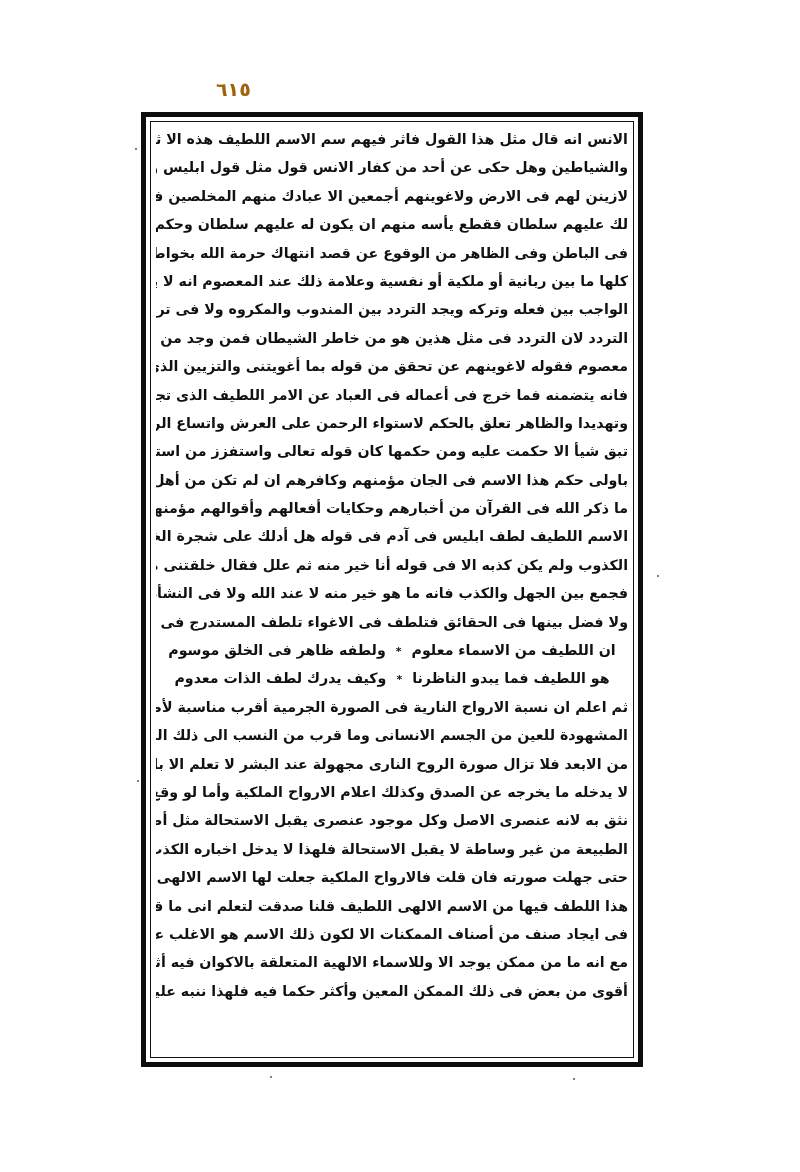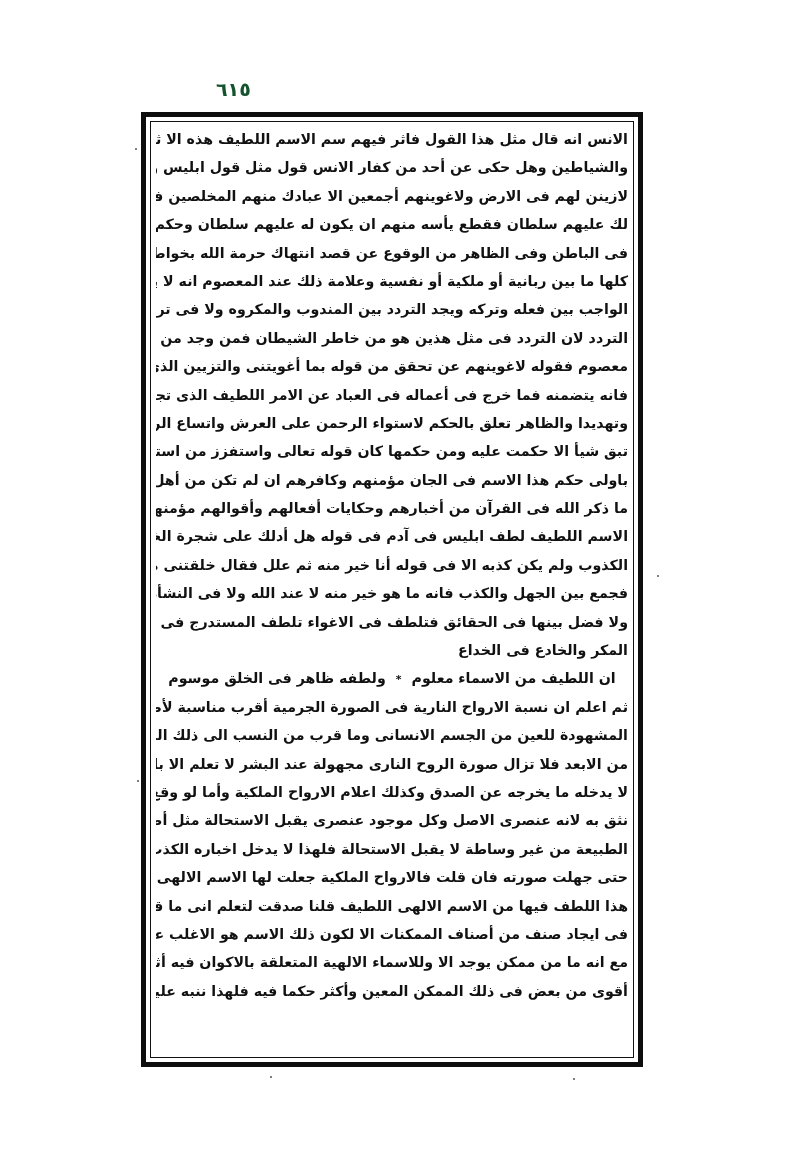--- a/index.html
+++ b/index.html
@@ -9,21 +9,21 @@
     position: relative;
     overflow: hidden;
     font-family: "DejaVu Sans", sans-serif;
     color: #111;
   }
   .page-number {
     position: absolute;
     left: 216px; top: 78px;
     font-size: 19px; font-weight: bold;
     direction: rtl;
-    color: #14532d;
+    color: #a16207;
   }
   .frame-outer {
     position: absolute;
     left: 141px; top: 112px;
     width: 502px; height: 955px;
     border: 5px solid #0d0d0d;
     border-top-width: 5px;
     box-sizing: border-box;
   }
   .frame-inner {
@@ -81,24 +81,26 @@
     <span class="line">معصوم فقوله لاغوينهم عن تحقق من قوله بما أغويتنى والتزيين الذى جاء به من قوله وعدهم</span>
     <span class="line">فانه يتضمنه فما خرج فى أعماله فى العباد عن الامر اللطيف الذى تجعله قرائن الاحوال وعيدا</span>
     <span class="line">وتهديدا والظاهر تعلق بالحكم لاستواء الرحمن على العرش واتساع الرحمة وعمومها حيث لم</span>
     <span class="line">تبق شيأ الا حكمت عليه ومن حكمها كان قوله تعالى واستفزز من استطعت الآيات فتدبر</span>
     <span class="line">باولى حكم هذا الاسم فى الجان مؤمنهم وكافرهم ان لم تكن من أهل الكشف والوجود فتتبع</span>
     <span class="line">ما ذكر الله فى القرآن من أخبارهم وحكايات أفعالهم وأقوالهم مؤمنهم وكافرهم ومن أثر</span>
     <span class="line">الاسم اللطيف لطف ابليس فى آدم فى قوله هل أدلك على شجرة الخلد وملك لا يبلى فصدقه وهو</span>
     <span class="line">الكذوب ولم يكن كذبه الا فى قوله أنا خير منه ثم علل فقال خلقتنى من نار وخلقته من طين</span>
     <span class="line">فجمع بين الجهل والكذب فانه ما هو خير منه لا عند الله ولا فى النشأة وفضل بين الاركان</span>
     <span class="line">ولا فضل بينها فى الحقائق فتلطف فى الاغواء تلطف المستدرج فى الاستدراج والماكر فى</span>
-    <span class="line last-para">المكر والخادع فى الخداع</span>
 
     <span class="verse">
       <span class="hemi">ان اللطيف من الاسماء معلوم</span><span class="star">*</span><span class="hemi">ولطفه ظاهر فى الخلق موسوم</span>
+    </span>
+    <span class="verse">
+      <span class="hemi">هو اللطيف فما يبدو الناظرنا</span><span class="star">*</span><span class="hemi">وكيف يدرك لطف الذات معدوم</span>
     </span>
 
     <span class="line">ثم اعلم ان نسبة الارواح النارية فى الصورة الجرمية أقرب مناسبة لأصل الالهى فى الصورة</span>
     <span class="line">المشهودة للعين من الجسم الانسانى وما قرب من النسب الى ذلك الجناب كان أقوى فى اللطافة</span>
     <span class="line">من الابعد فلا تزال صورة الروح النارى مجهولة عند البشر لا تعلم الا باعلام الهى فانه اعلام</span>
     <span class="line">لا يدخله ما يخرجه عن الصدق وكذلك اعلام الارواح الملكية وأما لو وقع الاعلام من الجن لم</span>
     <span class="line">نثق به لانه عنصرى الاصل وكل موجود عنصرى يقبل الاستحالة مثل أصله والموجود عن</span>
     <span class="line">الطبيعة من غير وساطة لا يقبل الاستحالة فلهذا لا يدخل اخباره الكذب فلطافته أخفته</span>
     <span class="line">حتى جهلت صورته فان قلت فالارواح الملكية جعلت لها الاسم الالهى القوى مع وجود</span>
     <span class="line">هذا اللطف فيها من الاسم الالهى اللطيف قلنا صدقت لتعلم انى ما قصدت الاسم الالهى المعين</span>

